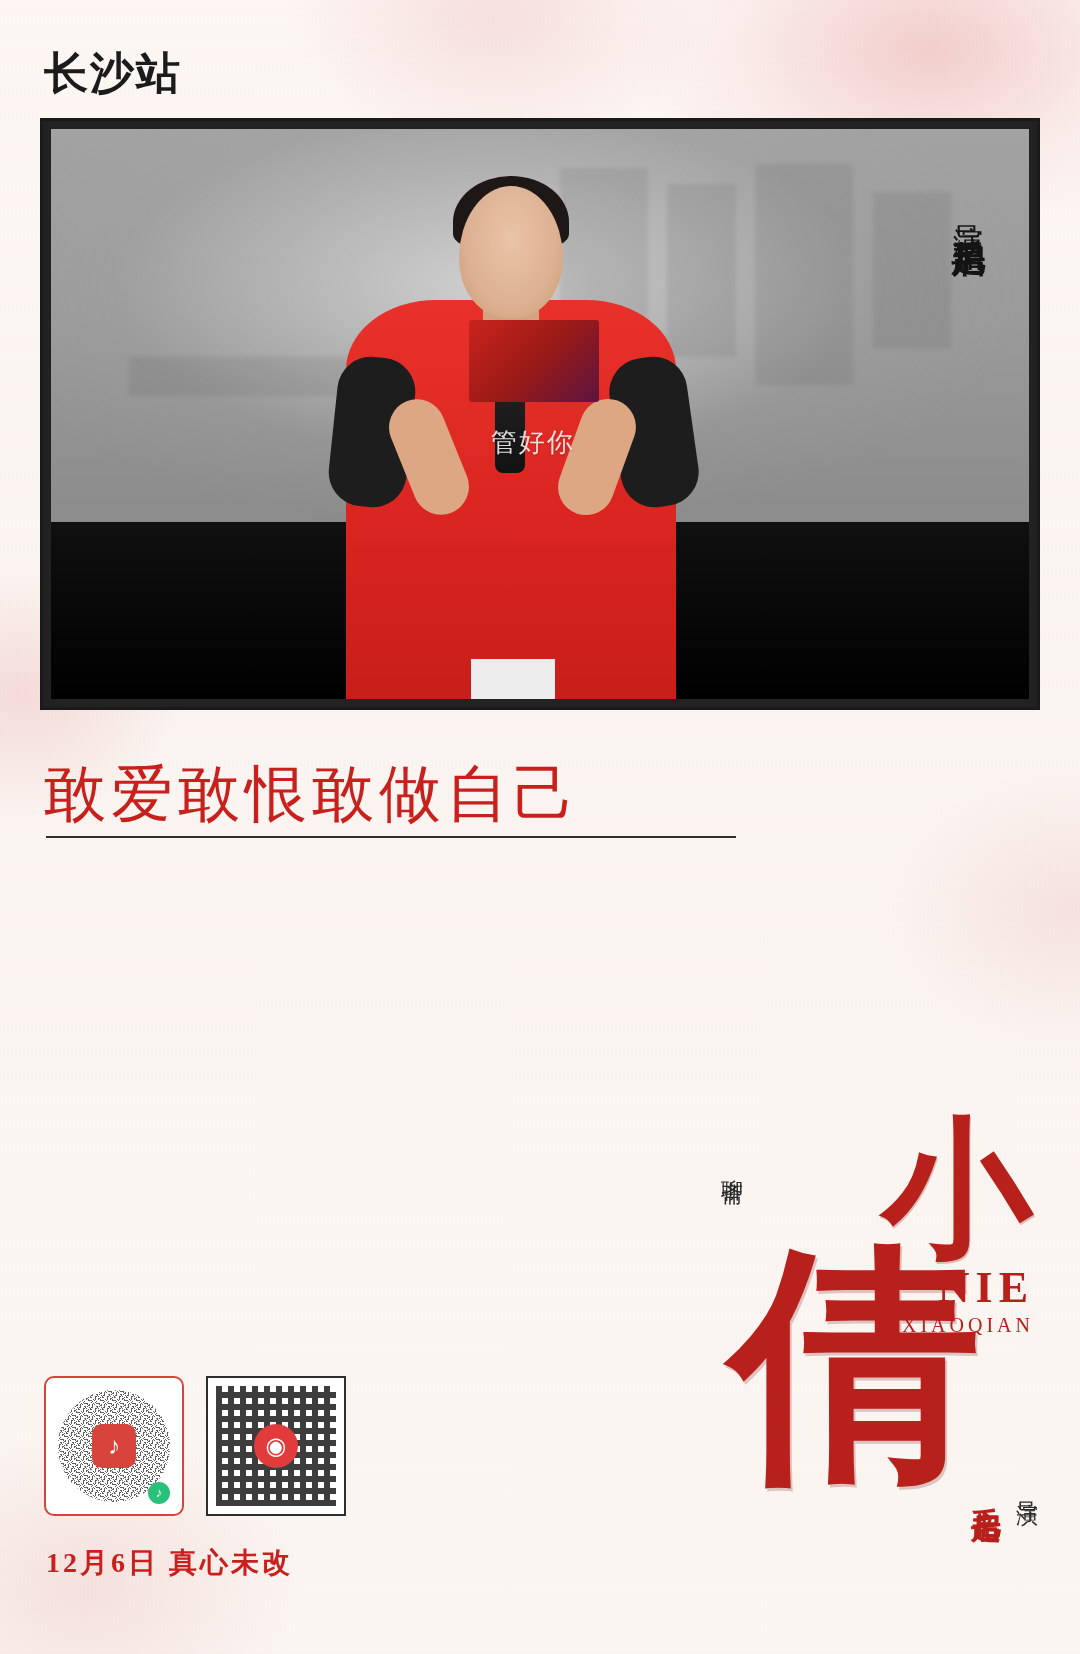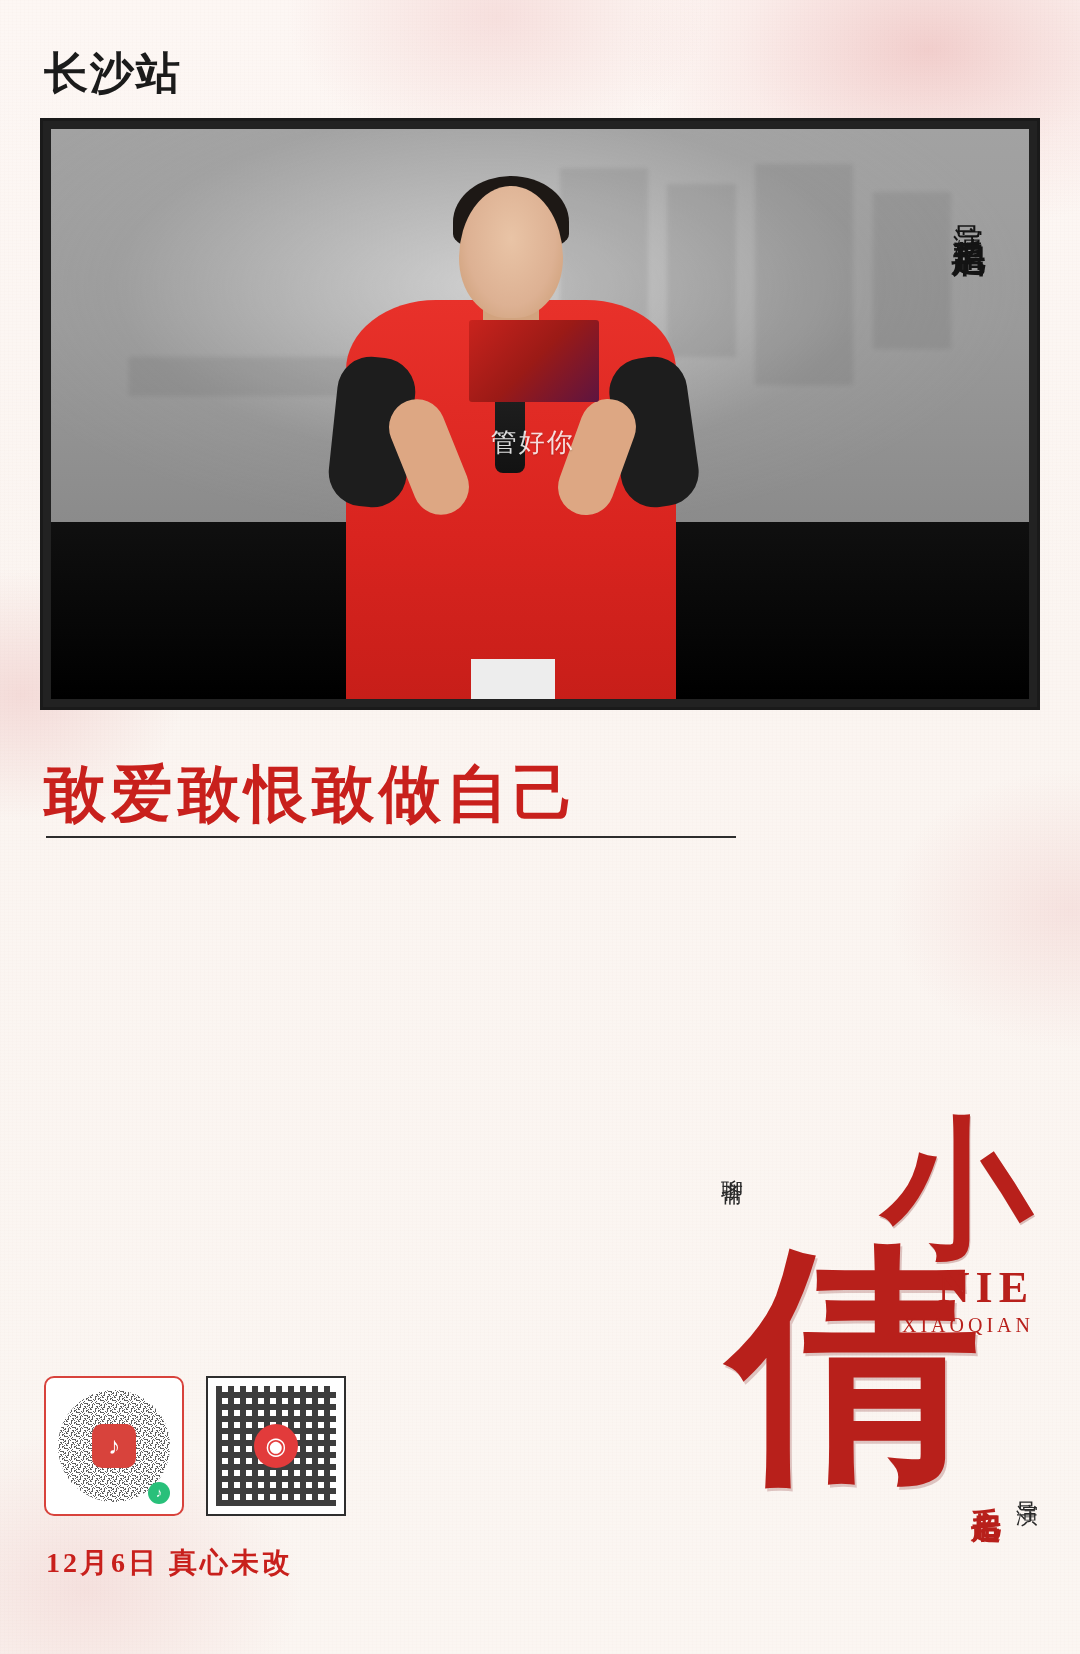--- a/index.html
+++ b/index.html
@@ -210,21 +210,21 @@
     font-size: 34px;
     font-weight: bold;
   }
 
   
   .headline {
     position: absolute;
     left: 44px;
     top: 752px;
     font-size: 62px;
-    font-weight: bold;
+    font-weight: normal;
     letter-spacing: 5px;
     color: #c8201c;
     font-family: "Liberation Serif", "DejaVu Serif", serif;
   }
   .rule {
     position: absolute;
     left: 46px;
     top: 836px;
     width: 690px;
     height: 2px;

